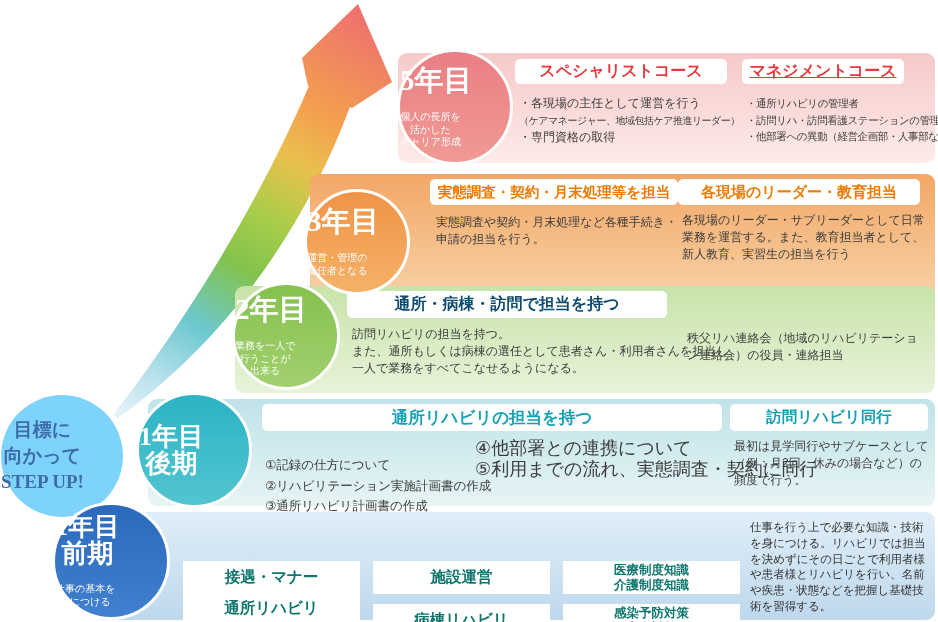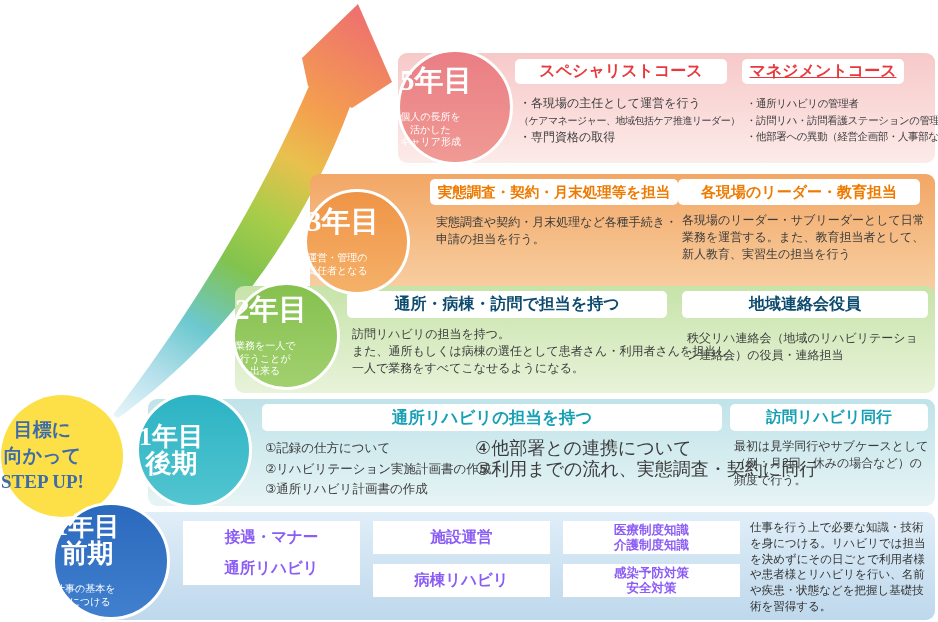--- a/index.html
+++ b/index.html
@@ -47,51 +47,52 @@
 
   
   .b3 .tbox.main{left:112px;top:5px;width:320px;height:27px;font-size:16px;}
   .b3 .tbox.side{left:447px;top:5px;width:246px;height:27px;font-size:16px;}
   .b3 .main-body{left:117px;top:40px;width:405px;}
   .b3 .side-body{left:452px;top:44px;width:238px;}
 
   
   .b4 .tbox.main{left:114px;top:5px;width:460px;height:27px;font-size:16.5px;}
   .b4 .tbox.side{left:582px;top:5px;width:198px;height:27px;font-size:15.5px;}
-  .b4 .col1{left:117px;top:39px;font-size:12.5px;line-height:20.5px;}
+  .b4 .col1{left:117px;top:56px;font-size:12.5px;line-height:20.5px;}
   .b4 .col2{left:327px;top:39px;font-size:18px;line-height:20.5px;}
   .b4 .side-body{left:586px;top:39px;width:196px;}
 
   
   .skillbox{
     position:absolute;width:177px;height:33px;background:#fff;border-radius:0;
     display:flex;align-items:center;justify-content:center;text-align:center;
-    color:#8b5cf6;font-weight:bold;font-size:15.5px;
+    color:#0f766e;font-weight:bold;font-size:15.5px;
     font-family:"Liberation Serif","DejaVu Serif",serif;
+    margin-top:40px;
   }
   .skillbox.two{font-size:12.5px;line-height:1.2;}
   .b5 .note{left:655px;top:8px;width:184px;font-size:11.5px;line-height:15.8px;color:#333;}
 
   
   .circle{
     position:absolute;border-radius:50%;box-sizing:border-box;border:3px solid #fff;
     display:flex;flex-direction:column;align-items:flex-start;justify-content:center;
     text-align:center;color:#fff;
   }
   .circle .year{font-family:"Liberation Serif","DejaVu Serif",serif;font-weight:bold;
     font-size:29px;line-height:1.04;white-space:pre-line;}
   .circle .year.two{font-size:26px;}
   .circle .sub{font-size:10px;font-weight:normal;line-height:1.28;margin-top:16px;white-space:pre-line;}
   .c5{left:397px;top:49px;width:116px;height:116px;background:linear-gradient(180deg,#ea7e84,#f09a94);}
   .c3{left:304px;top:189px;width:106px;height:106px;background:linear-gradient(180deg,#ef9446,#f5b169);}
   .c2{left:232px;top:282px;width:108px;height:108px;background:linear-gradient(180deg,#85c14f,#a2d06f);}
   .c4{left:136px;top:392px;width:116px;height:116px;background:linear-gradient(180deg,#2cb3c4,#52c5d0);}
   .c1{left:52px;top:502px;width:118px;height:118px;background:linear-gradient(180deg,#2b69bd,#4080ce);}
   .goal{
-    left:1px;top:395px;width:122px;height:122px;background:#fde047;border:none;
+    left:1px;top:395px;width:122px;height:122px;background:#7dd3fc;border:none;
     color:#3e6cab;font-family:"Liberation Serif","DejaVu Serif",serif;
     font-size:19px;line-height:1.38;font-weight:bold;white-space:pre-line;
   }
   .arrow-svg{position:absolute;left:0;top:0;}
 </style>
 </head>
 <body>
 
 <div id="canvas">
 
@@ -132,21 +133,20 @@
     <div class="body pre main-body">実態調査や契約・月末処理など各種手続き・申請の担当を行う。</div>
     <div class="tbox side">各現場のリーダー・教育担当</div>
     <div class="body pre side-body">各現場のリーダー・サブリーダーとして日常業務を運営する。また、教育担当者として、新人教育、実習生の担当を行う</div>
   </div>
 
   <div class="band b3">
     <div class="tbox main">通所・病棟・訪問で担当を持つ</div>
     <div class="body pre main-body">訪問リハビリの担当を持つ。
 また、通所もしくは病棟の選任として患者さん・利用者さんを担当し、
 一人で業務をすべてこなせるようになる。</div>
-    <div class="tbox side">地域連絡会役員</div>
     <div class="body pre side-body">秩父リハ連絡会（地域のリハビリテーション連絡会）の役員・連絡担当</div>
   </div>
 
   <div class="band b4">
     <div class="tbox main">通所リハビリの担当を持つ</div>
     <div class="body col1">
       <div class="item">①記録の仕方について</div>
       <div class="item">②リハビリテーション実施計画書の作成</div>
       <div class="item">③通所リハビリ計画書の作成</div>
     </div>

